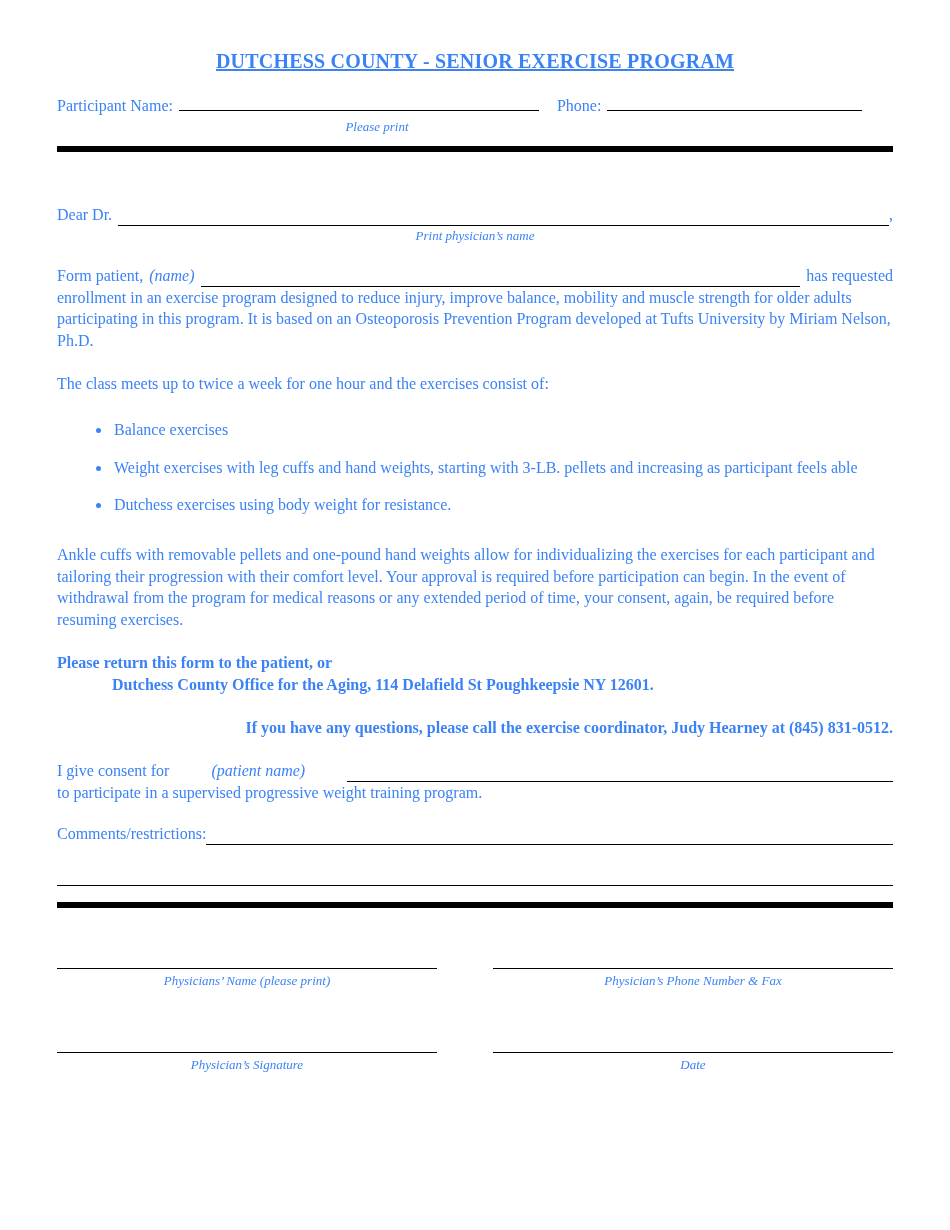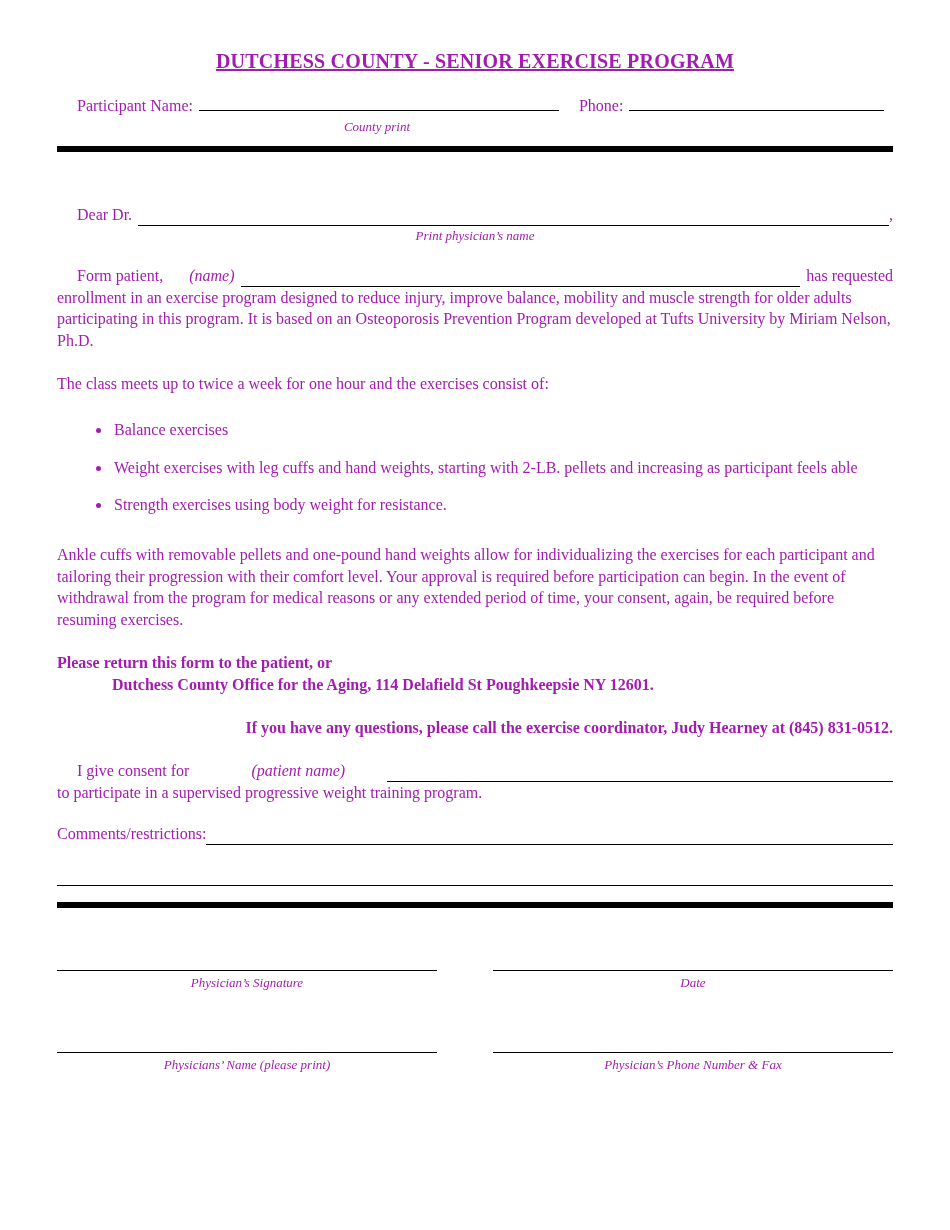--- a/index.html
+++ b/index.html
@@ -1,19 +1,19 @@
 <!DOCTYPE html>
 <html><head>
 <meta charset="utf-8">
 <style>
   * { margin:0; padding:0; box-sizing:border-box; }
   html,body { background:#ffffff; }
   .page {
     width:950px; height:1230px;
-    background:#ffffff; color:#a21caf;
+    background:#ffffff; color:#3b82f6;
     font-family:"Liberation Serif","DejaVu Serif",serif;
     font-size:16px; line-height:1.35;
     padding:48px 57px 0 57px;
     overflow:hidden;
   }
   .title {
     text-align:center; font-size:20px; font-weight:bold;
     text-decoration:underline; margin:0 0 20px 0; letter-spacing:0.2px;
   }
   .subtitle {
@@ -46,34 +46,34 @@
   .overflow-line { margin-top:40px; height:0; border-bottom:1px solid #000; }
   .rule-bottom { margin-top:16px; }
   .sig-row { display:flex; justify-content:space-between; }
   .sig-row-1 { margin-top:60px; }
   .sig-row-2 { margin-top:62px; }
   .sig-col-left { width:380px; }
   .sig-col-right { width:400px; }
   .sig-line { height:0; border-bottom:1px solid #000; }
   .sig-label { text-align:center; font-style:italic; font-size:13px; margin-top:3px; }
   .italic { font-style:italic; }
-  .sp-r { margin-right:6px;margin-left:20px; }
+  .sp-r { margin-right:6px; }
   .sp-l { margin-left:6px; }
 </style>
 </head>
 <body>
 
 <div class="page">
 
   <div class="title">DUTCHESS COUNTY - SENIOR EXERCISE PROGRAM</div>
 
   <div>
-    <span class="nowrap sp-r">Participant Name:</span><span class="blank" style="width:360px;"></span><span class="nowrap sp-r" style="">Phone:</span><span class="blank" style="width:255px;"></span>
+    <span class="nowrap sp-r">Participant Name:</span><span class="blank" style="width:360px;"></span><span class="nowrap sp-r" style="margin-left:18px;">Phone:</span><span class="blank" style="width:255px;"></span>
   </div>
-  <div class="hint hint-under-name">County print</div>
+  <div class="hint hint-under-name">Please print</div>
 
   <div class="thick-rule rule-top"></div>
 
   <div class="row dear-row">
     <span class="nowrap sp-r">Dear Dr.</span>
     <span class="blank-flex"></span>
     <span class="nowrap">,</span>
   </div>
   <div class="hint hint-center">Print physician’s name</div>
 
@@ -82,22 +82,22 @@
     <span class="nowrap italic sp-r">(name)</span>
     <span class="blank-flex"></span>
     <span class="nowrap sp-l">has requested</span>
   </div>
   <div class="para">enrollment in an exercise program designed to reduce injury, improve balance, mobility and muscle strength for older adults participating in this program. It is based on an Osteoporosis Prevention Program developed at Tufts University by Miriam Nelson, Ph.D.</div>
 
   <div class="class-line">The class meets up to twice a week for one hour and the exercises consist of:</div>
 
   <ul class="bullets">
     <li>Balance exercises</li>
-    <li>Weight exercises with leg cuffs and hand weights, starting with 2-LB. pellets and increasing as participant feels able</li>
-    <li>Strength exercises using body weight for resistance.</li>
+    <li>Weight exercises with leg cuffs and hand weights, starting with 3-LB. pellets and increasing as participant feels able</li>
+    <li>Dutchess exercises using body weight for resistance.</li>
   </ul>
 
   <div class="ankle-para">Ankle cuffs with removable pellets and one-pound hand weights allow for individualizing the exercises for each participant and tailoring their progression with their comfort level. Your approval is required before participation can begin. In the event of withdrawal from the program for medical reasons or any extended period of time, your consent, again, be required before resuming exercises.</div>
 
   <div class="return-block bold">
     <div>Please return this form to the patient, or</div>
     <div class="return-indent">Dutchess County Office for the Aging, 114 Delafield St Poughkeepsie NY 12601.</div>
   </div>
 
   <div class="questions-line bold">If you have any questions, please call the exercise coordinator, Judy Hearney at (845) 831-0512.</div>
@@ -111,35 +111,35 @@
 
   <div class="row comments-row">
     <span class="nowrap">Comments/restrictions:</span>
     <span class="blank-flex"></span>
   </div>
 
   <div class="overflow-line"></div>
 
   <div class="thick-rule rule-bottom"></div>
 
+  <div class="sig-row sig-row-1">
+    <div class="sig-col-left">
+      <div class="sig-line"></div>
+      <div class="sig-label">Physicians’ Name (please print)</div>
+    </div>
+    <div class="sig-col-right">
+      <div class="sig-line"></div>
+      <div class="sig-label">Physician’s Phone Number &amp; Fax</div>
+    </div>
+  </div>
+
   <div class="sig-row sig-row-2">
     <div class="sig-col-left">
       <div class="sig-line"></div>
       <div class="sig-label">Physician’s Signature</div>
     </div>
     <div class="sig-col-right">
       <div class="sig-line"></div>
       <div class="sig-label">Date</div>
     </div>
   </div>
 
-  <div class="sig-row sig-row-1">
-    <div class="sig-col-left">
-      <div class="sig-line"></div>
-      <div class="sig-label">Physicians’ Name (please print)</div>
-    </div>
-    <div class="sig-col-right">
-      <div class="sig-line"></div>
-      <div class="sig-label">Physician’s Phone Number &amp; Fax</div>
-    </div>
-  </div>
-
 </div>
 
 </body></html>

